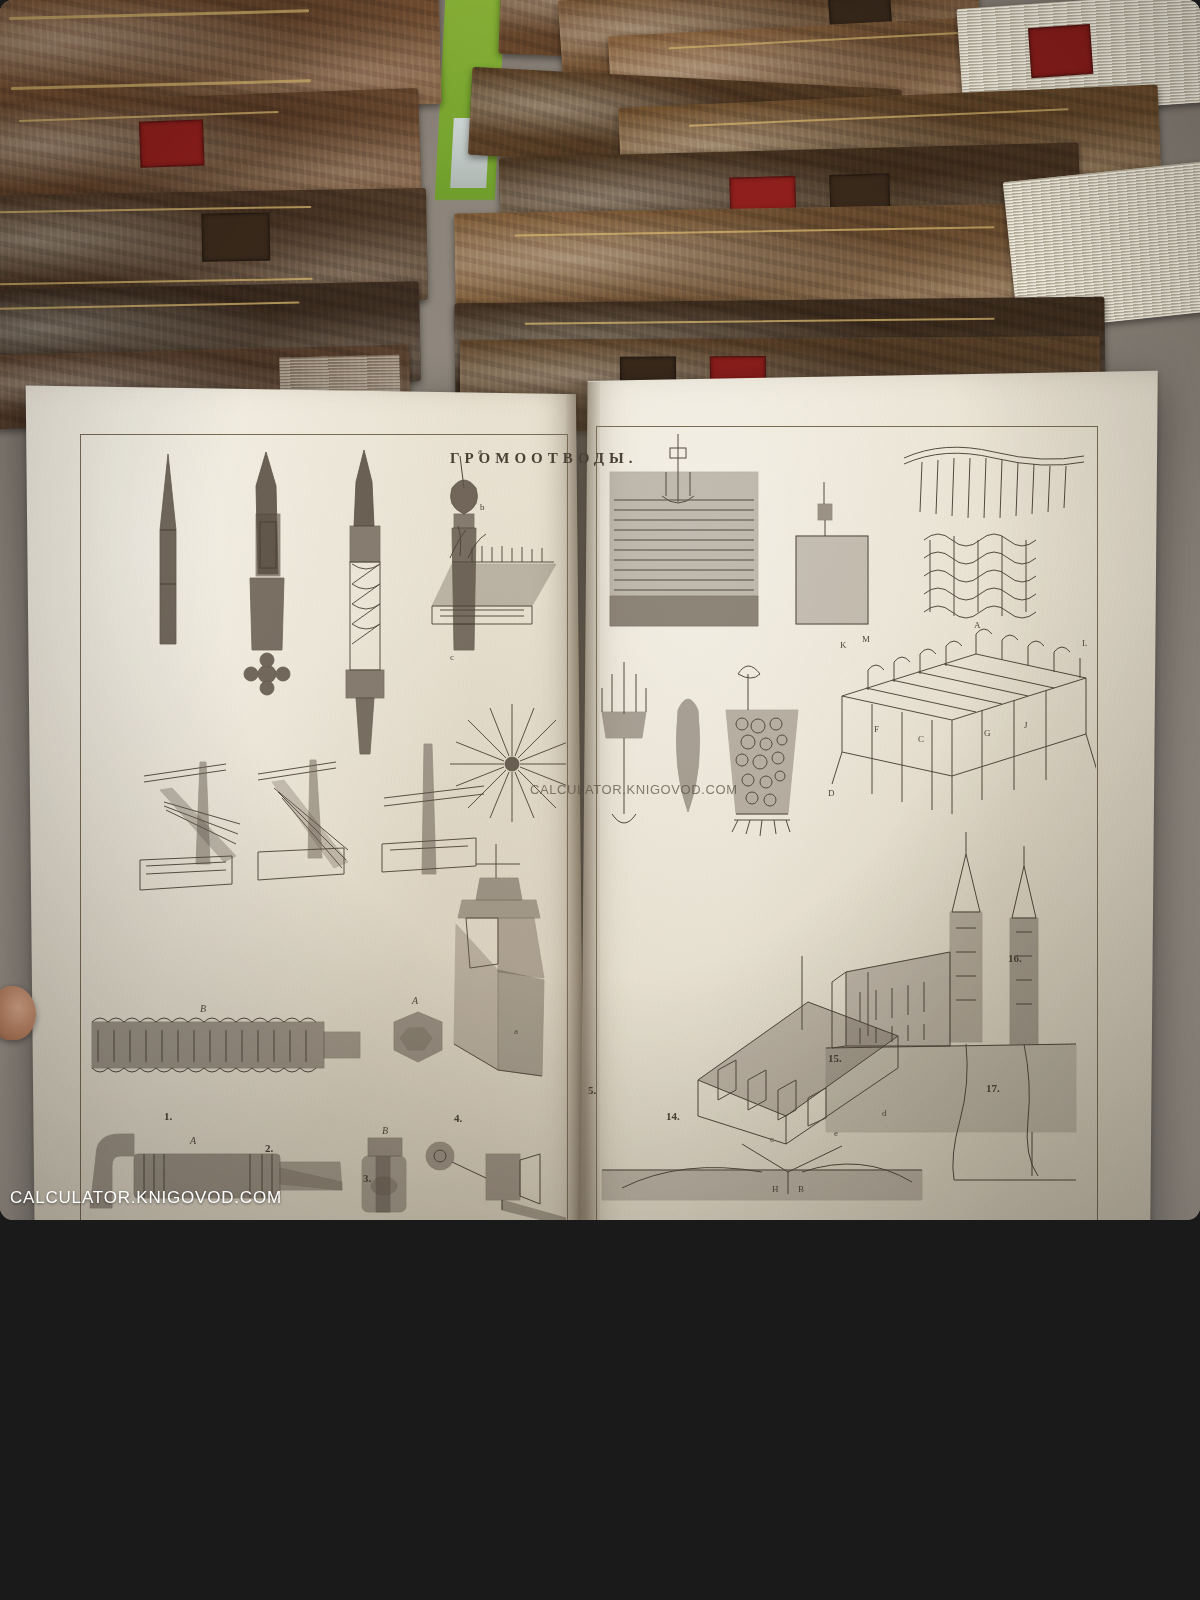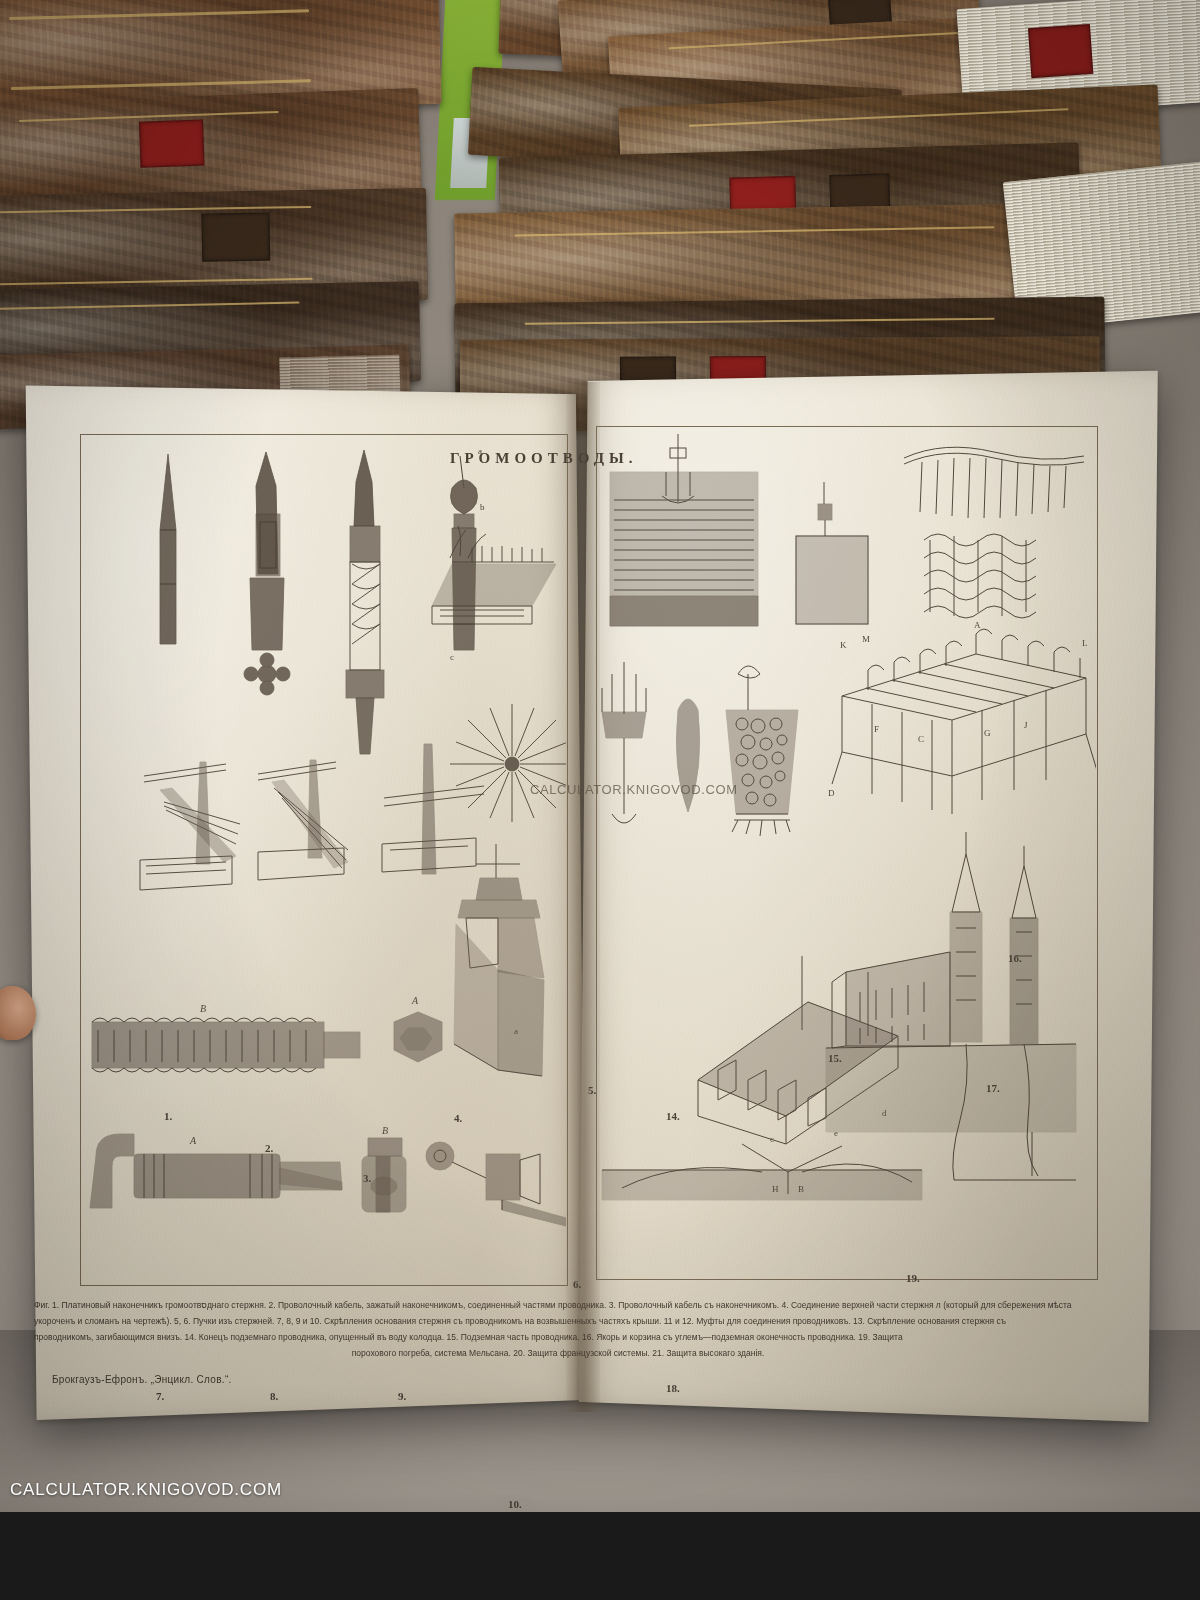--- a/index.html
+++ b/index.html
@@ -9,23 +9,24 @@
   }
   body {
     width: 1200px;
     height: 1600px;
     overflow: hidden;
     font-family: "Liberation Sans", sans-serif;
   }
   .photo {
     position: relative;
     width: 1200px;
-    height: 1512px;
+    height: 1220px;
     background: #6e6a63;
     overflow: hidden;
+    border-radius: 13px;
   }
 
   
   .floor {
     position: absolute;
     left: 0; top: 0; width: 1200px; height: 1600px;
     background:
       linear-gradient(180deg, #8a8279 0%, #8f877d 22%, #9b938a 40%, #a79e94 60%, #b3aaa0 78%, #b9b0a6 100%);
   }
   .floor-shadow {

